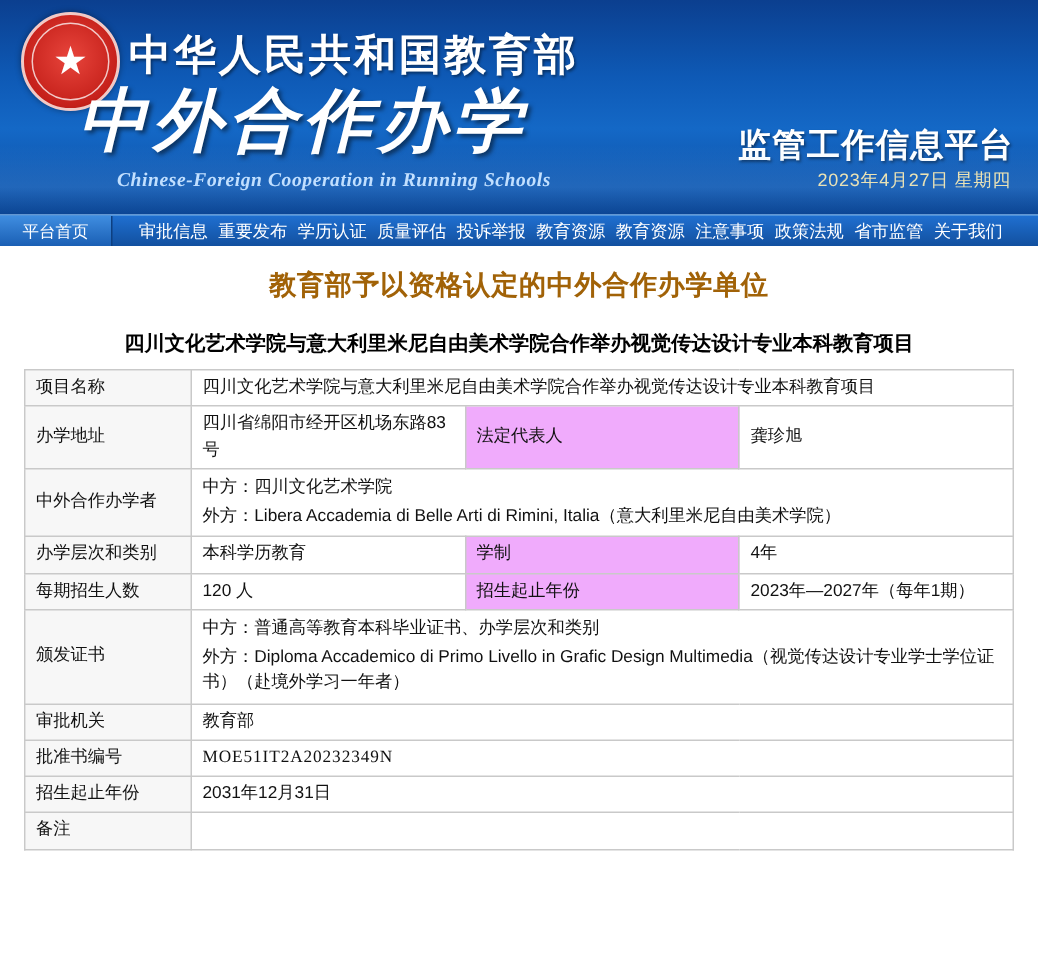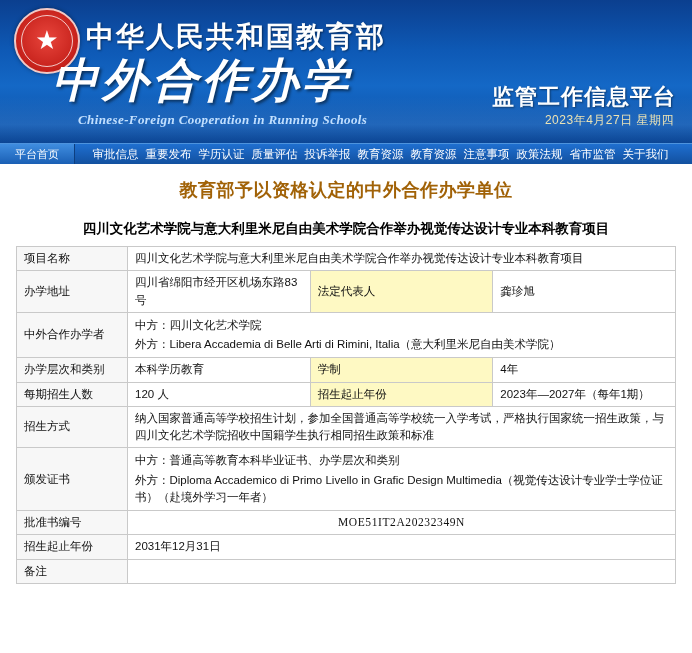--- a/index.html
+++ b/index.html
@@ -184,27 +184,26 @@
     line-height: 1.5;
     vertical-align: middle;
     color: #111;
   }
   td.label {
     width: 96px;
     background: #f7f7f7;
   }
   td.label2 {
     width: 96px;
-    background: #fef9c3;
+    background: #f0abfc;
   }
   .cert-no {
     font-family: "Liberation Serif", serif;
     font-size: 16px;
     letter-spacing: 0.6px;
-    text-align: center;
   }
   .two-line > div { padding: 1px 0; }
 </style>
 </head>
 <body>
 
 <div class="banner">
   <div class="emblem">
     <div class="ring"></div>
     <div class="inner">★</div>
@@ -268,35 +267,35 @@
       <td class="label2">学制</td>
       <td>4年</td>
     </tr>
     <tr>
       <td class="label">每期招生人数</td>
       <td>120 人</td>
       <td class="label2">招生起止年份</td>
       <td>2023年—2027年（每年1期）</td>
     </tr>
     <tr>
-      <td class="label">招生方式</td>
-      <td colspan="3">纳入国家普通高等学校招生计划，参加全国普通高等学校统一入学考试，严格执行国家统一招生政策，与四川文化艺术学院招收中国籍学生执行相同招生政策和标准</td>
-    </tr>
-    <tr>
       <td class="label">颁发证书</td>
       <td colspan="3" class="two-line">
         <div>
           <span>中方：</span><span>普通高等教育本科毕业证书、办学层次和类别</span>
         </div>
         <div>
           <span>外方：</span><span>Diploma Accademico di Primo Livello in Grafic Design Multimedia（视觉传达设计专业学士学位证书）（赴境外学习一年者）</span>
         </div>
       </td>
     </tr>
     <tr>
+      <td class="label">审批机关</td>
+      <td colspan="3">教育部</td>
+    </tr>
+    <tr>
       <td class="label">批准书编号</td>
       <td colspan="3" class="cert-no">MOE51IT2A20232349N</td>
     </tr>
     <tr>
       <td class="label">招生起止年份</td>
       <td colspan="3">2031年12月31日</td>
     </tr>
     <tr>
       <td class="label">备注</td>
       <td colspan="3">&nbsp;</td>

